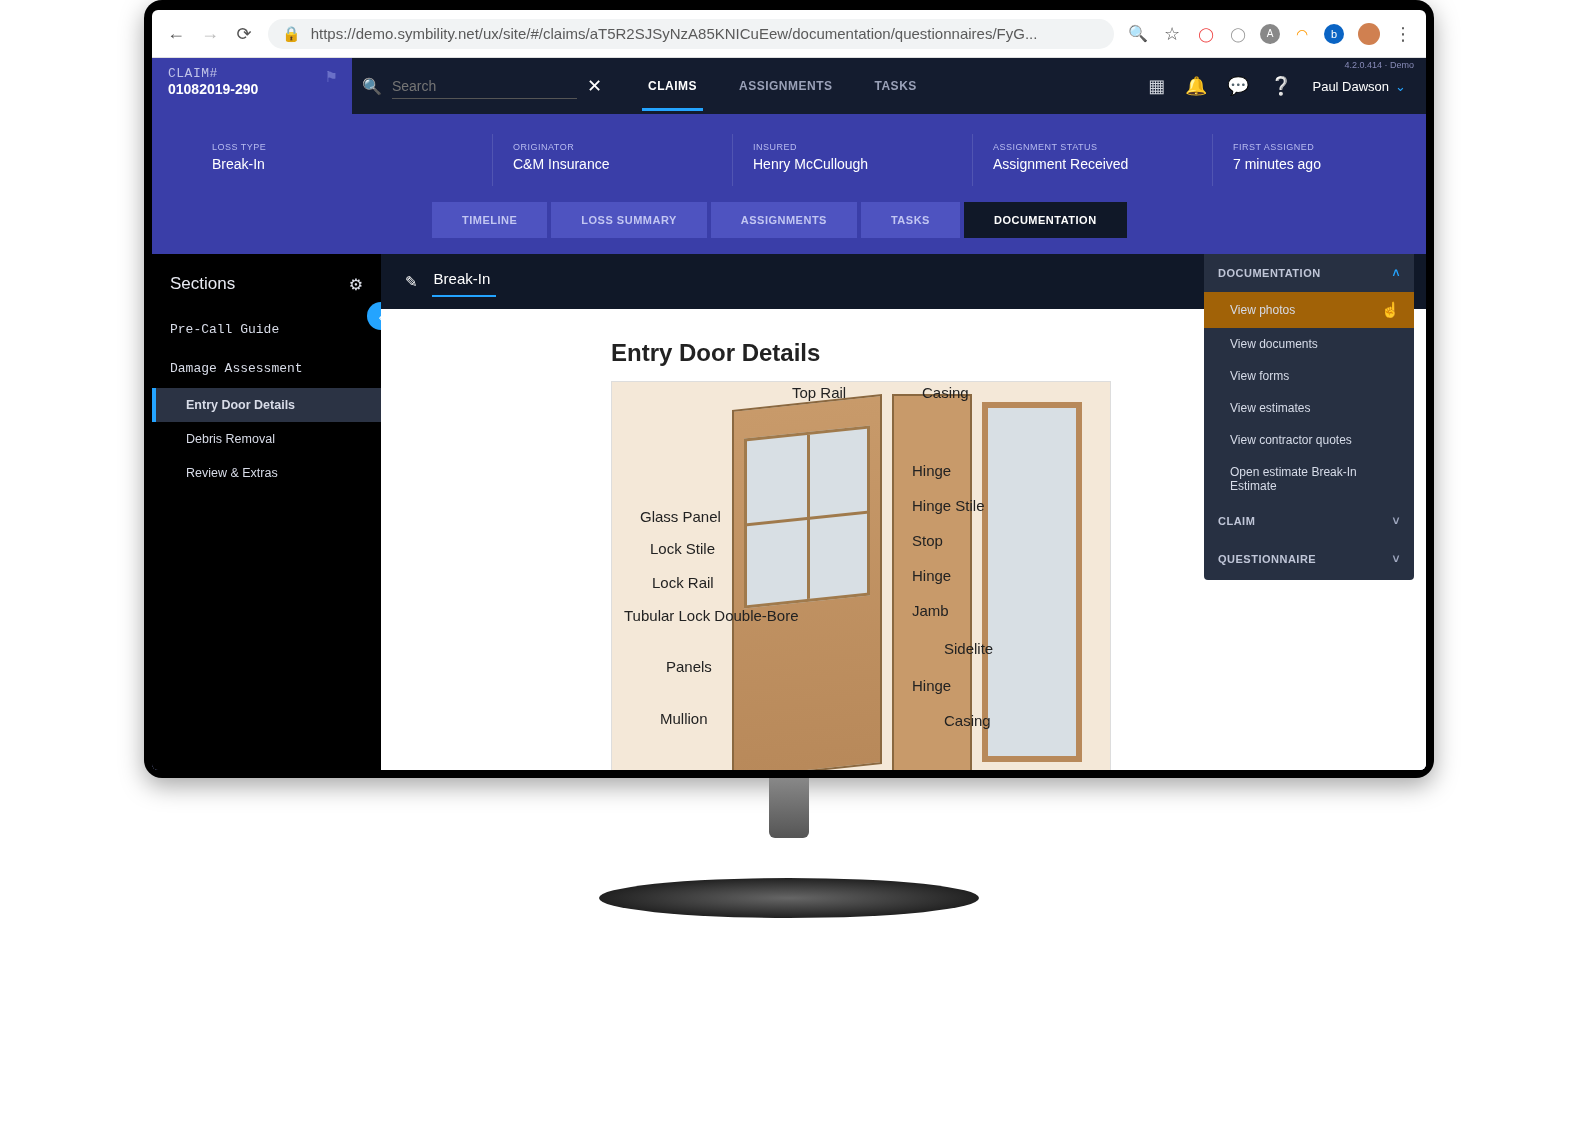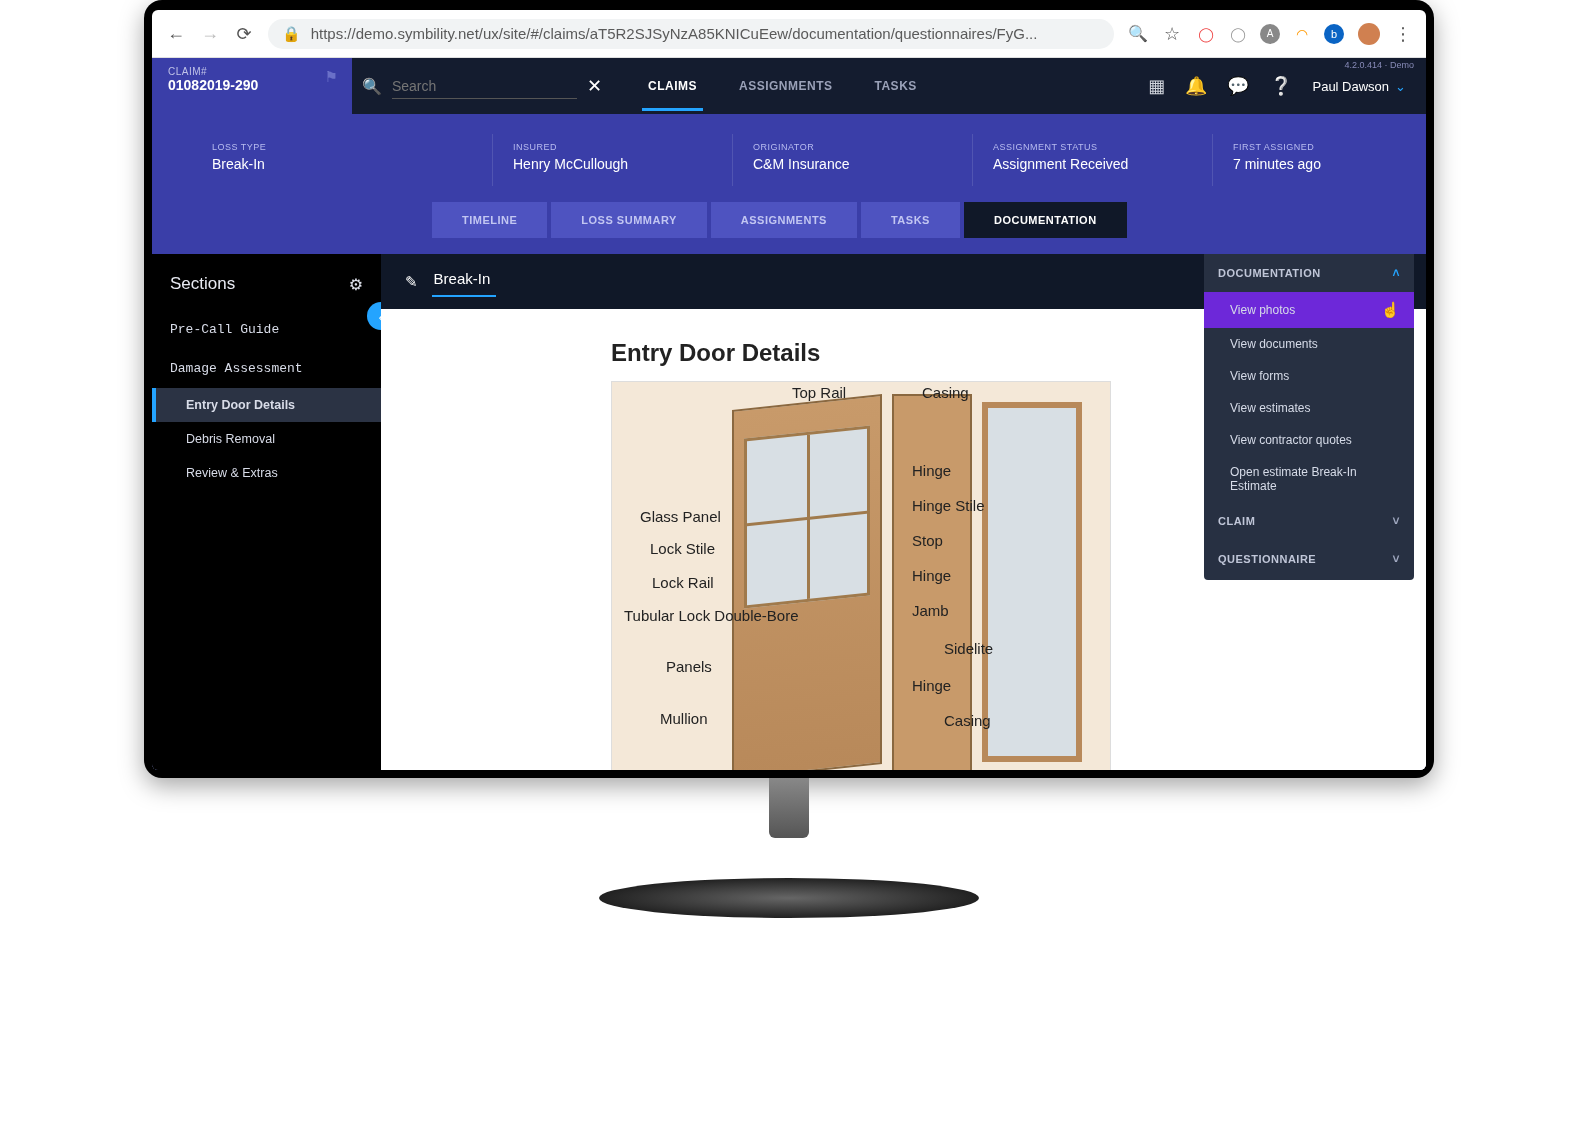--- a/index.html
+++ b/index.html
@@ -20,21 +20,21 @@
   .url-bar .lock { color:#666; }
   .ext-icons { display:flex; align-items:center; gap:12px; }
   .ext-ico { width:20px; height:20px; border-radius:50%; font-size:14px; display:flex; align-items:center; justify-content:center; }
   .avatar-ico { width:22px; height:22px; border-radius:50%; background:#d08050; }
   .dots { font-size:18px; color:#555; }
 
   
   .app { display:flex; flex-direction:column; height:calc(100% - 48px); background:#3a3ea8;gap:16px; }
   .topbar { display:flex; align-items:stretch; height:56px; background:#141c2f; color:#dcdce6; }
   .claim-block { width:200px; background:#3a3ea8; padding:8px 16px; position:relative; }
-  .claim-block .lbl { font-size:10px; color:#c0c3e8; letter-spacing:.5px; }
+  .claim-block .lbl { font-size:13px; color:#c0c3e8; letter-spacing:.5px;font-family:Liberation Mono, monospace; }
   .claim-block .num { font-size:14px; font-weight:600; color:#fff; }
   .flag { position:absolute; right:14px; top:10px; color:#6a70c8; font-size:15px; }
   .search-wrap { width:260px; display:flex; align-items:center; gap:10px; padding:0 10px; }
   .search-wrap input { flex:1; background:transparent; border:none; border-bottom:1px solid #555; color:#ccc; padding:4px 0; font-size:14px; outline:none; }
   .search-close { color:#fff; font-size:18px; }
   .main-tabs { display:flex; align-items:center; gap:30px; margin-left:30px; }
   .main-tab { font-size:12px; font-weight:700; letter-spacing:.5px; color:#9aa1b8; padding:18px 6px; position:relative; }
   .main-tab.active { color:#fff; }
   .main-tab.active:after { content:""; position:absolute; left:0; right:0; bottom:0; height:3px; background:#24a4ff; }
   .top-icons { margin-left:auto; display:flex; align-items:center; gap:20px; padding:0 20px; font-size:18px; }
@@ -79,21 +79,21 @@
   .door-glass:before { left:0; right:0; top:50%; height:3px; }
   .door-glass:after { top:0; bottom:0; left:50%; width:3px; }
   .frame { position:absolute; left:280px; top:12px; width:80px; height:380px; background:#c89a6a; border:2px solid #8a6840; }
   .sidelite { position:absolute; left:370px; top:20px; width:100px; height:360px; background:#d8dfe4; border:6px solid #b8895a; }
   .lbl-d { position:absolute; font-size:15px; color:#222; white-space:nowrap; }
 
   
   .flyout { position:absolute; right:12px; top:0; width:210px; background:#273042; color:#d6dbe8; font-size:12px; border-radius:0 0 4px 4px; padding-bottom:2px; }
   .fly-hdr { display:flex; align-items:center; justify-content:space-between; padding:12px 14px; font-size:11px; font-weight:700; letter-spacing:.5px; color:#c0c6d8; }
   .fly-item { padding:9px 14px 9px 26px; font-size:12px; }
-  .fly-item.hl { background:#6d28d9; display:flex; align-items:center; justify-content:space-between; }
+  .fly-item.hl { background:#a16207; display:flex; align-items:center; justify-content:space-between; }
   .cursor { font-size:15px; }
   .caret { font-size:12px; color:#a0a8c0; }
 </style>
 </head>
 <body>
 
 <div class="monitor-wrap">
   <div class="monitor-bezel">
     <div class="screen">
 
@@ -148,26 +148,26 @@
             </div>
           </div>
         </div>
 
         <div class="summary-row">
           <div class="summary-cell">
             <div class="l">LOSS TYPE</div>
             <div class="v">Break-In</div>
           </div>
           <div class="summary-cell">
+            <div class="l">ORIGINATOR</div>
+            <div class="v">C&amp;M Insurance</div>
+          </div>
+          <div class="summary-cell">
             <div class="l">INSURED</div>
             <div class="v">Henry McCullough</div>
-          </div>
-          <div class="summary-cell">
-            <div class="l">ORIGINATOR</div>
-            <div class="v">C&amp;M Insurance</div>
           </div>
           <div class="summary-cell">
             <div class="l">ASSIGNMENT STATUS</div>
             <div class="v">Assignment Received</div>
           </div>
           <div class="summary-cell">
             <div class="l">FIRST ASSIGNED</div>
             <div class="v">7 minutes ago</div>
           </div>
         </div>

